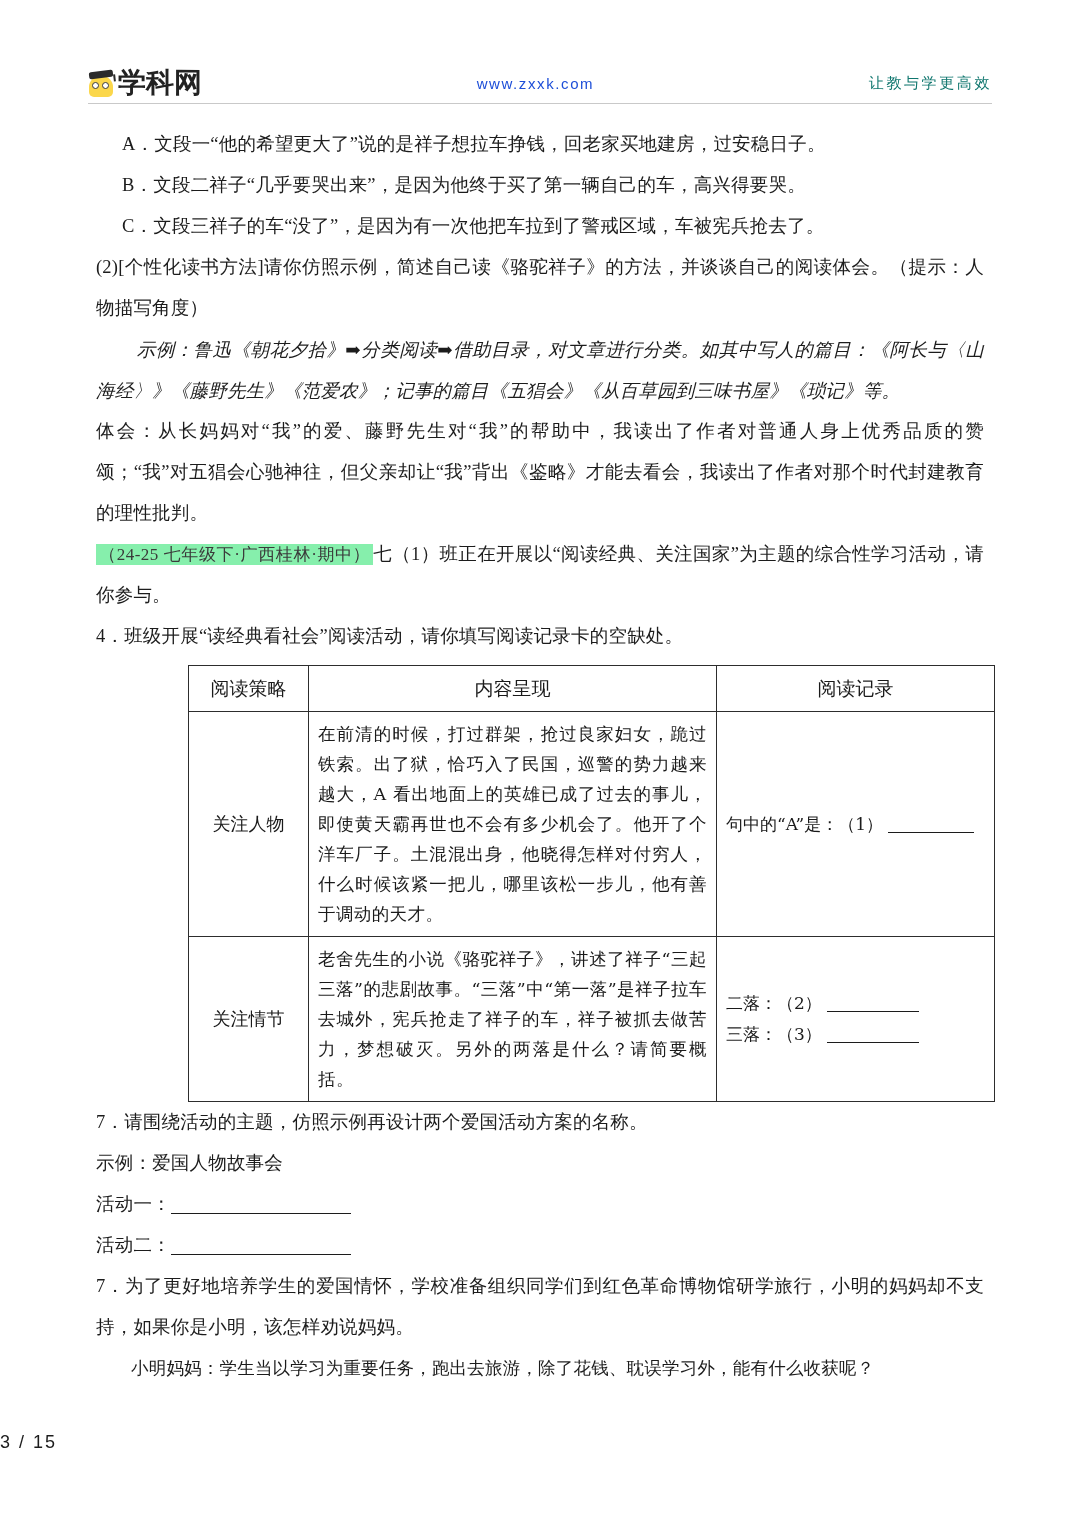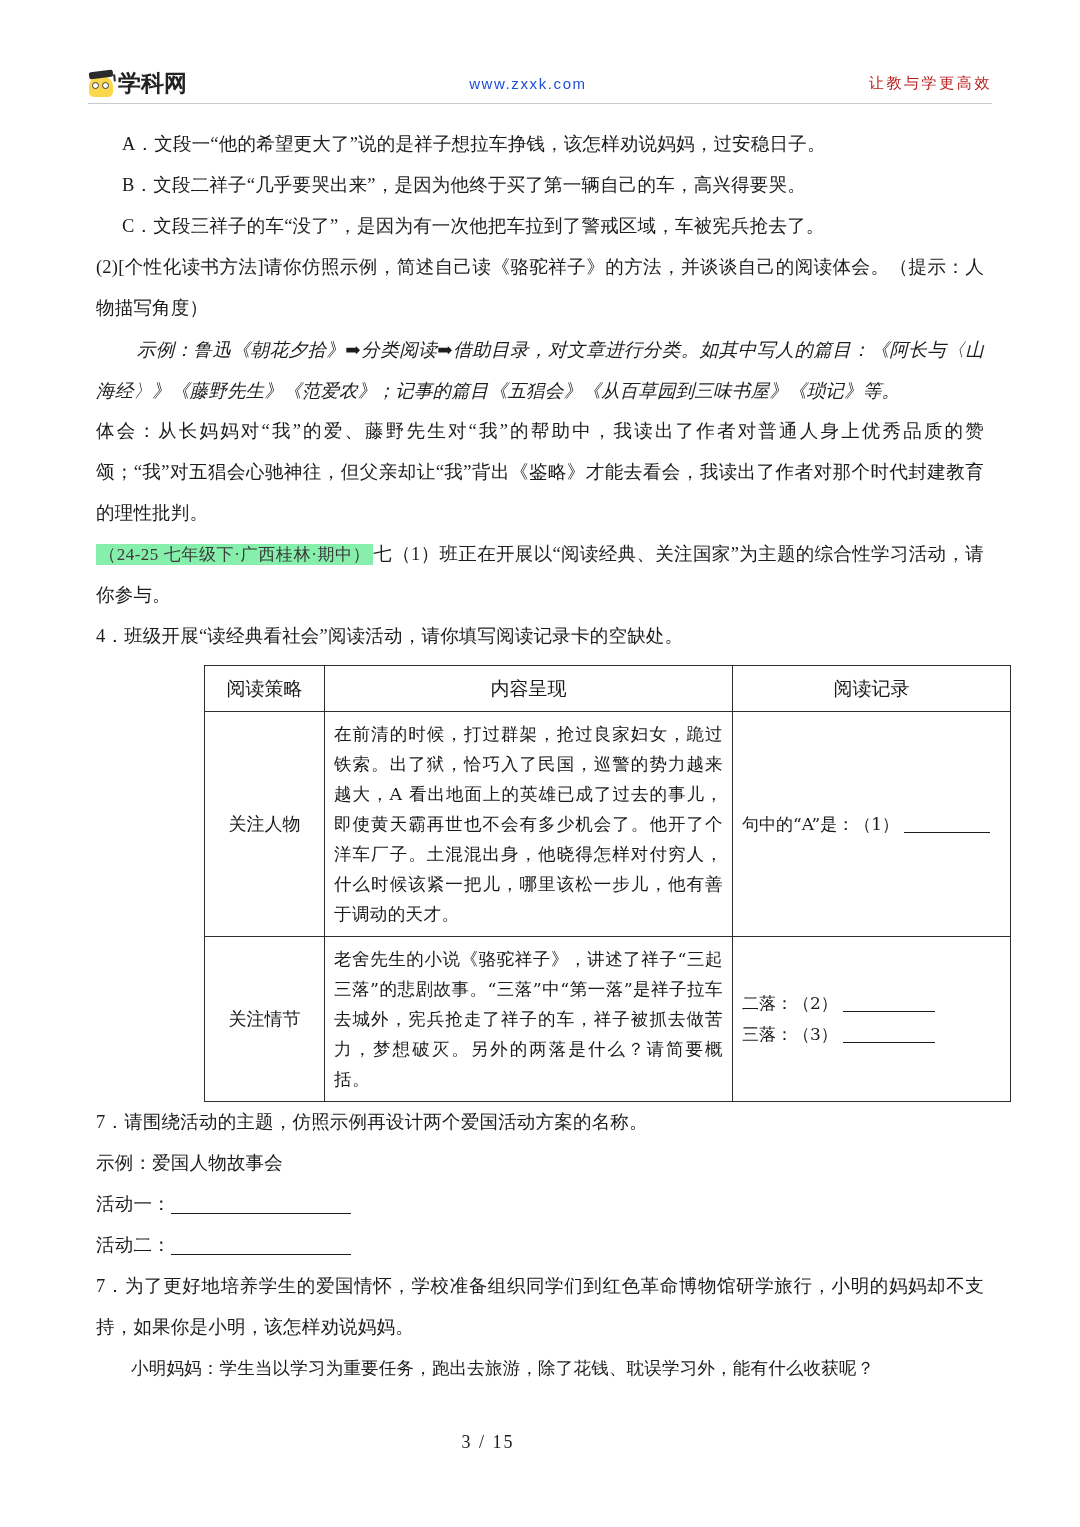--- a/index.html
+++ b/index.html
@@ -80,36 +80,36 @@
     width: 7px;
     height: 7px;
     border: 1.6px solid #3a3a3a;
     border-radius: 50%;
     background: #fff;
   }
   .brand-mark .eye.l { left: 4px; }
   .brand-mark .eye.r { left: 14px; }
   .brand-text {
     font-family: "Liberation Sans", sans-serif;
-    font-size: 23px;
+    font-size: 28px;
     font-weight: 700;
     color: #222;
     letter-spacing: 0px;
     line-height: 1;
   }
   .header-url {
     font-family: "Liberation Sans", sans-serif;
     font-size: 15px;
     color: #1d4ed8;
     letter-spacing: 1.6px;
   }
   .header-slogan {
     font-family: "Liberation Sans", sans-serif;
     font-size: 15px;
-    color: #b91c1c;
+    color: #0f766e;
     letter-spacing: 2.6px;
   }
   .header-rule {
     position: absolute;
     top: 103px;
     left: 88px;
     width: 904px;
     height: 1px;
     background: #c9c9c9;
   }
@@ -148,21 +148,21 @@
     background: #86efac;
     padding: 1px 3px;
     font-size: 17px;
     color: #3a3a3a;
     letter-spacing: 0.5px;
   }
 
   
   .tbl-wrap {
     margin-top: 8px;
-    margin-left: 68px;
+    margin-left: 52px;
     width: 806px;
     padding-left: 40px;
   }
   table.record {
     border-collapse: collapse;
     width: 806px;
     table-layout: fixed;
   }
   table.record td,
   table.record th {
@@ -222,22 +222,22 @@
     font-size: 17.5px;
     line-height: 41px;
     text-indent: 2em;
   }
 
   .footer {
     position: absolute;
     bottom: 74px;
     left: 0;
     width: 976px;
-    text-align: center;
-    font-family: Liberation Serif, serif;
+    text-align: left;
+    font-family: Liberation Sans, sans-serif;
     font-size: 18px;
     color: #1c1c1c;
     letter-spacing: 2px;
   }
 </style>
 </head>
 <body>
 
 <div class="page">
 
@@ -252,21 +252,21 @@
       <span class="brand-text">学科网</span>
     </div>
     <div class="header-url">www.zxxk.com</div>
     <div class="header-slogan">让教与学更高效</div>
   </div>
   <div class="header-rule"></div>
 
   <div class="content">
 
     <p class="p opt">
-      <span class="opt-label">A．</span><span>文段一“他的希望更大了”说的是祥子想拉车挣钱，该怎样劝说妈妈，过安稳日子。</span>
+      <span class="opt-label">A．</span><span>文段一“他的希望更大了”说的是祥子想拉车挣钱，回老家买地建房，过安稳日子。</span>
     </p>
     <p class="p opt">
       <span class="opt-label">B．</span><span>文段二祥子“几乎要哭出来”，是因为他终于买了第一辆自己的车，高兴得要哭。</span>
     </p>
     <p class="p opt">
       <span class="opt-label">C．</span><span>文段三祥子的车“没了”，是因为有一次他把车拉到了警戒区域，车被宪兵抢去了。</span>
     </p>
 
     <p class="p">(2)[个性化读书方法]请你仿照示例，简述自己读《骆驼祥子》的方法，并谈谈自己的阅读体会。（提示：人物描写角度）</p>
 

